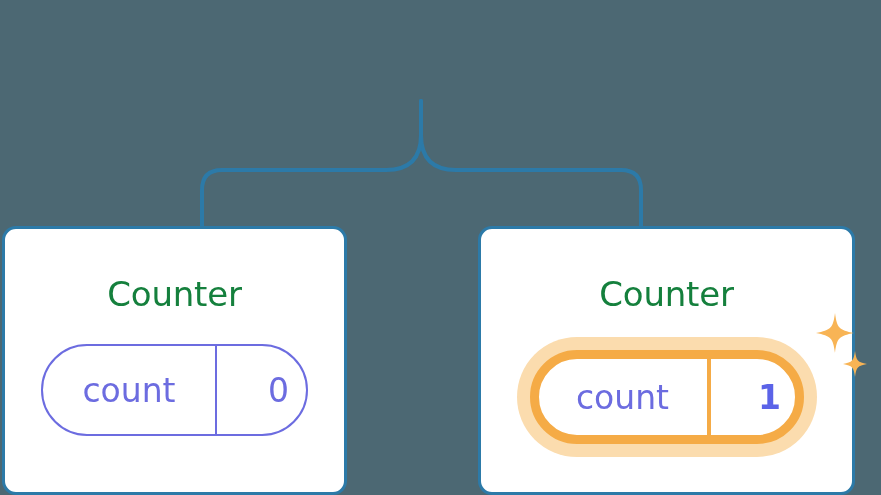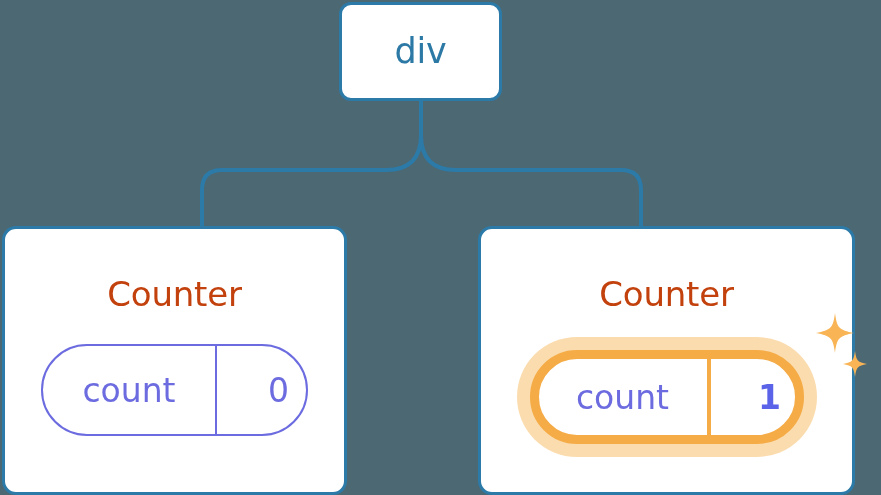--- a/index.html
+++ b/index.html
@@ -69,21 +69,21 @@
     height: 269px;
   }
   .card-right {
     left: 478px;
     top: 226px;
     width: 377px;
     height: 269px;
   }
   .card-title {
     font-size: 34px;
-    color: #c2410c;
+    color: #15803d;
     margin-top: 48px;
     letter-spacing: -0.2px;
     line-height: 1;
     text-align: right;
   }
 
   
   .pill-wrap {
     position: relative;
     margin-top: 33px;
@@ -186,23 +186,20 @@
 </head>
 <body>
 
 <div id="stage">
 
   <svg id="connector-svg" viewBox="0 0 881 495" xmlns="http://www.w3.org/2000/svg">
     <path d="M 421 101 L 421 135 Q 421 170 456 170 L 621 170 Q 641 170 641 190 L 641 228" fill="none" stroke="#2c7aa8" stroke-width="4" stroke-linecap="round"></path>
     <path d="M 421 101 L 421 135 Q 421 170 386 170 L 222 170 Q 202 170 202 190 L 202 228" fill="none" stroke="#2c7aa8" stroke-width="4" stroke-linecap="round"></path>
   </svg>
 
-  <div class="node-root">
-    <span class="node-label">div</span>
-  </div>
 
   <div class="card card-left">
     <div class="card-title">Counter</div>
 
     <div class="pill-wrap">
       <div class="pill pill-plain">
         <div class="pill-key">
           <span class="pill-key-text">count</span>
         </div>
         <div class="pill-val">

